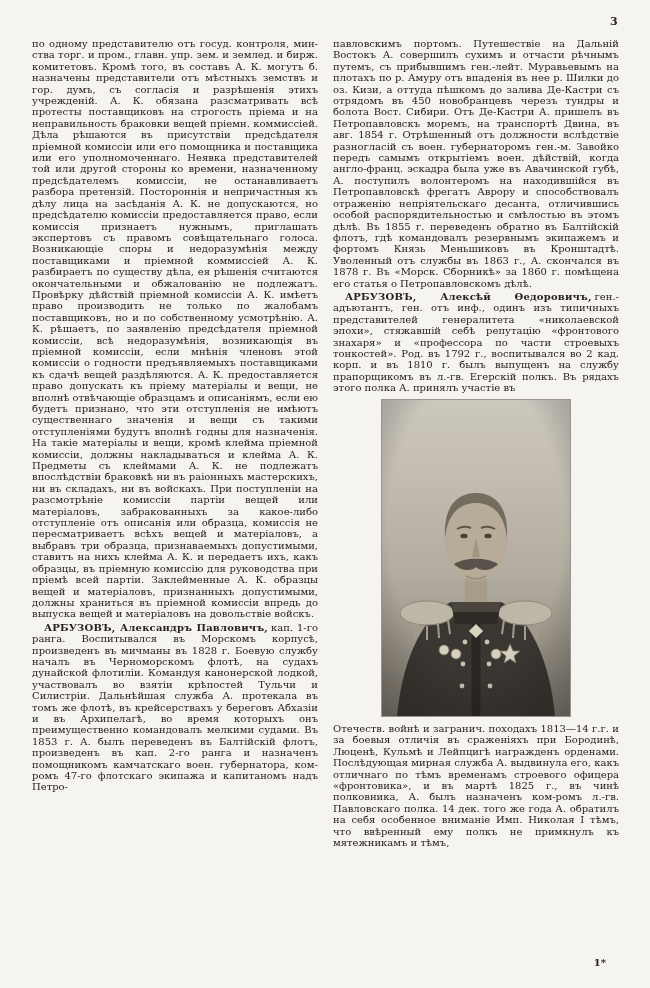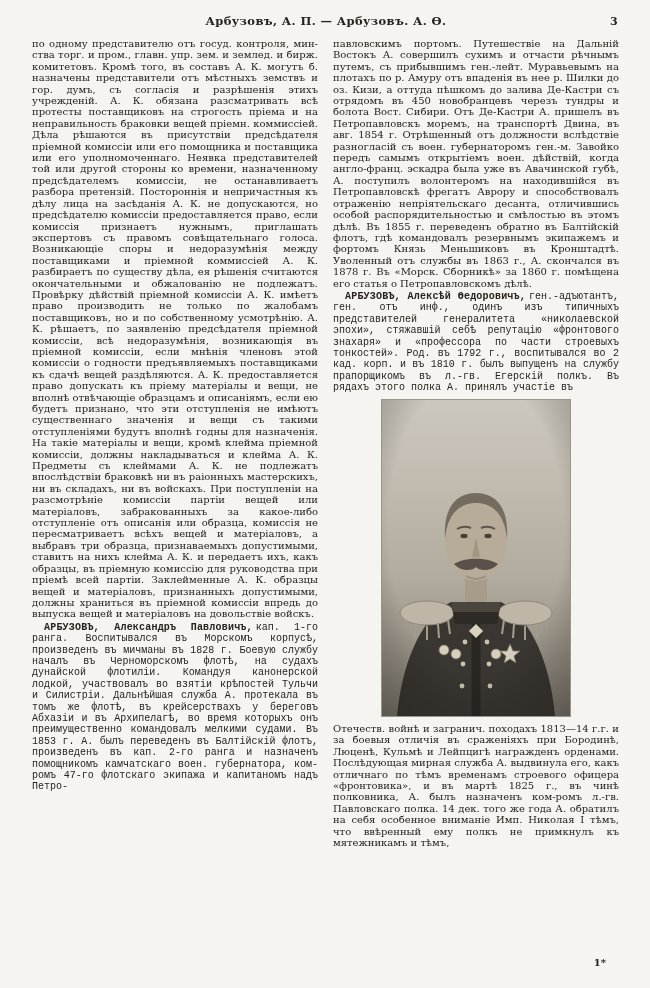--- a/index.html
+++ b/index.html
@@ -34,21 +34,21 @@
   }
   .columns { display: flex; gap: 15px; }
   .col {
     width: 286px;
     font-size: 10px;
     line-height: 11.4px;
     text-align: justify;
   }
   p { margin: 0; }
   .continuation { text-indent: 0; }
-  .entry { text-indent: 12px; margin-top: 2px; font-family: Liberation Mono, monospace; }
+  .entry { text-indent: 12px; margin-top: 2px; }
   .entry-heading { font-weight: bold; margin-right: 3px; letter-spacing: 0.2px; }
   .portrait-wrap { padding: 5px 0 4px 0; text-align: center; }
   .portrait-wrap svg {
     width: 188px; height: 316px;
     border: 1px solid #9a958b;
     background: #b7b1a6;
     display: inline-block;
   }
   .footer-mark {
     position: absolute;
@@ -56,21 +56,20 @@
     font-size: 10px;
     font-weight: bold;
   }
 </style>
 </head>
 <body>
 
 <div class="page">
 
   <div class="running-head">
-    <span>Арбузовъ, А. П. — Арбузовъ. А. Ө.</span>
     <span class="page-number">3</span>
   </div>
 
   <div class="columns">
 
     <div class="col">
       <p class="continuation">по одному представителю отъ госуд. контроля, мин-ства торг. и пром., главн. упр. зем. и землед. и бирж. комитетовъ. Кромѣ того, въ составъ А. К. могутъ б. назначены представители отъ мѣстныхъ земствъ и гор. думъ, съ согласія и разрѣшенія этихъ учрежденій. А. К. обязана разсматривать всѣ протесты поставщиковъ на строгость пріема и на неправильность браковки вещей пріемн. коммиссіей. Дѣла рѣшаются въ присутствіи предсѣдателя пріемной комиссіи или его помощника и поставщика или его уполномоченнаго. Неявка представителей той или другой стороны ко времени, назначенному предсѣдателемъ комиссіи, не останавливаетъ разбора претензій. Постороннія и непричастныя къ дѣлу лица на засѣданія А. К. не допускаются, но предсѣдателю комиссіи предоставляется право, если комиссія признаетъ нужнымъ, приглашать экспертовъ съ правомъ совѣщательнаго голоса. Возникающіе споры и недоразумѣнія между поставщиками и пріемной коммиссіей А. К. разбираетъ по существу дѣла, ея рѣшенія считаются окончательными и обжалованію не подлежатъ. Провѣрку дѣйствій пріемной комиссіи А. К. имѣетъ право производить не только по жалобамъ поставщиковъ, но и по собственному усмотрѣнію. А. К. рѣшаетъ, по заявленію предсѣдателя пріемной комиссіи, всѣ недоразумѣнія, возникающія въ пріемной комиссіи, если мнѣнія членовъ этой комиссіи о годности предъявляемыхъ поставщиками къ сдачѣ вещей раздѣляются. А. К. предоставляется право допускать къ пріему матеріалы и вещи, не вполнѣ отвѣчающіе образцамъ и описаніямъ, если ею будетъ признано, что эти отступленія не имѣютъ существеннаго значенія и вещи съ такими отступленіями будутъ вполнѣ годны для назначенія. На такіе матеріалы и вещи, кромѣ клейма пріемной комиссіи, должны накладываться и клейма А. К. Предметы съ клеймами А. К. не подлежатъ впослѣдствіи браковкѣ ни въ раіонныхъ мастерскихъ, ни въ складахъ, ни въ войскахъ. При поступленіи на разсмотрѣніе комиссіи партіи вещей или матеріаловъ, забракованныхъ за какое-либо отступленіе отъ описанія или образца, комиссія не пересматриваетъ всѣхъ вещей и матеріаловъ, а выбравъ три образца, признаваемыхъ допустимыми, ставитъ на нихъ клейма А. К. и передаетъ ихъ, какъ образцы, въ пріемную комиссію для руководства при пріемѣ всей партіи. Заклейменные А. К. образцы вещей и матеріаловъ, признанныхъ допустимыми, должны храниться въ пріемной комиссіи впредь до выпуска вещей и матеріаловъ на довольствіе войскъ.</p>
       <p class="entry">
         <span class="entry-heading">АРБУЗОВЪ, Александръ Павловичъ,</span><span>кап. 1-го ранга. Воспитывался въ Морскомъ корпусѣ, произведенъ въ мичманы въ 1828 г. Боевую службу началъ въ Черноморскомъ флотѣ, на судахъ дунайской флотиліи. Командуя канонерской лодкой, участвовалъ во взятіи крѣпостей Тульчи и Силистріи. Дальнѣйшая служба А. протекала въ томъ же флотѣ, въ крейсерствахъ у береговъ Абхазіи и въ Архипелагѣ, во время которыхъ онъ преимущественно командовалъ мелкими судами. Въ 1853 г. А. былъ переведенъ въ Балтійскій флотъ, произведенъ въ кап. 2-го ранга и назначенъ помощникомъ камчатскаго воен. губернатора, ком-ромъ 47-го флотскаго экипажа и капитаномъ надъ Петро-</span>
       </p>

